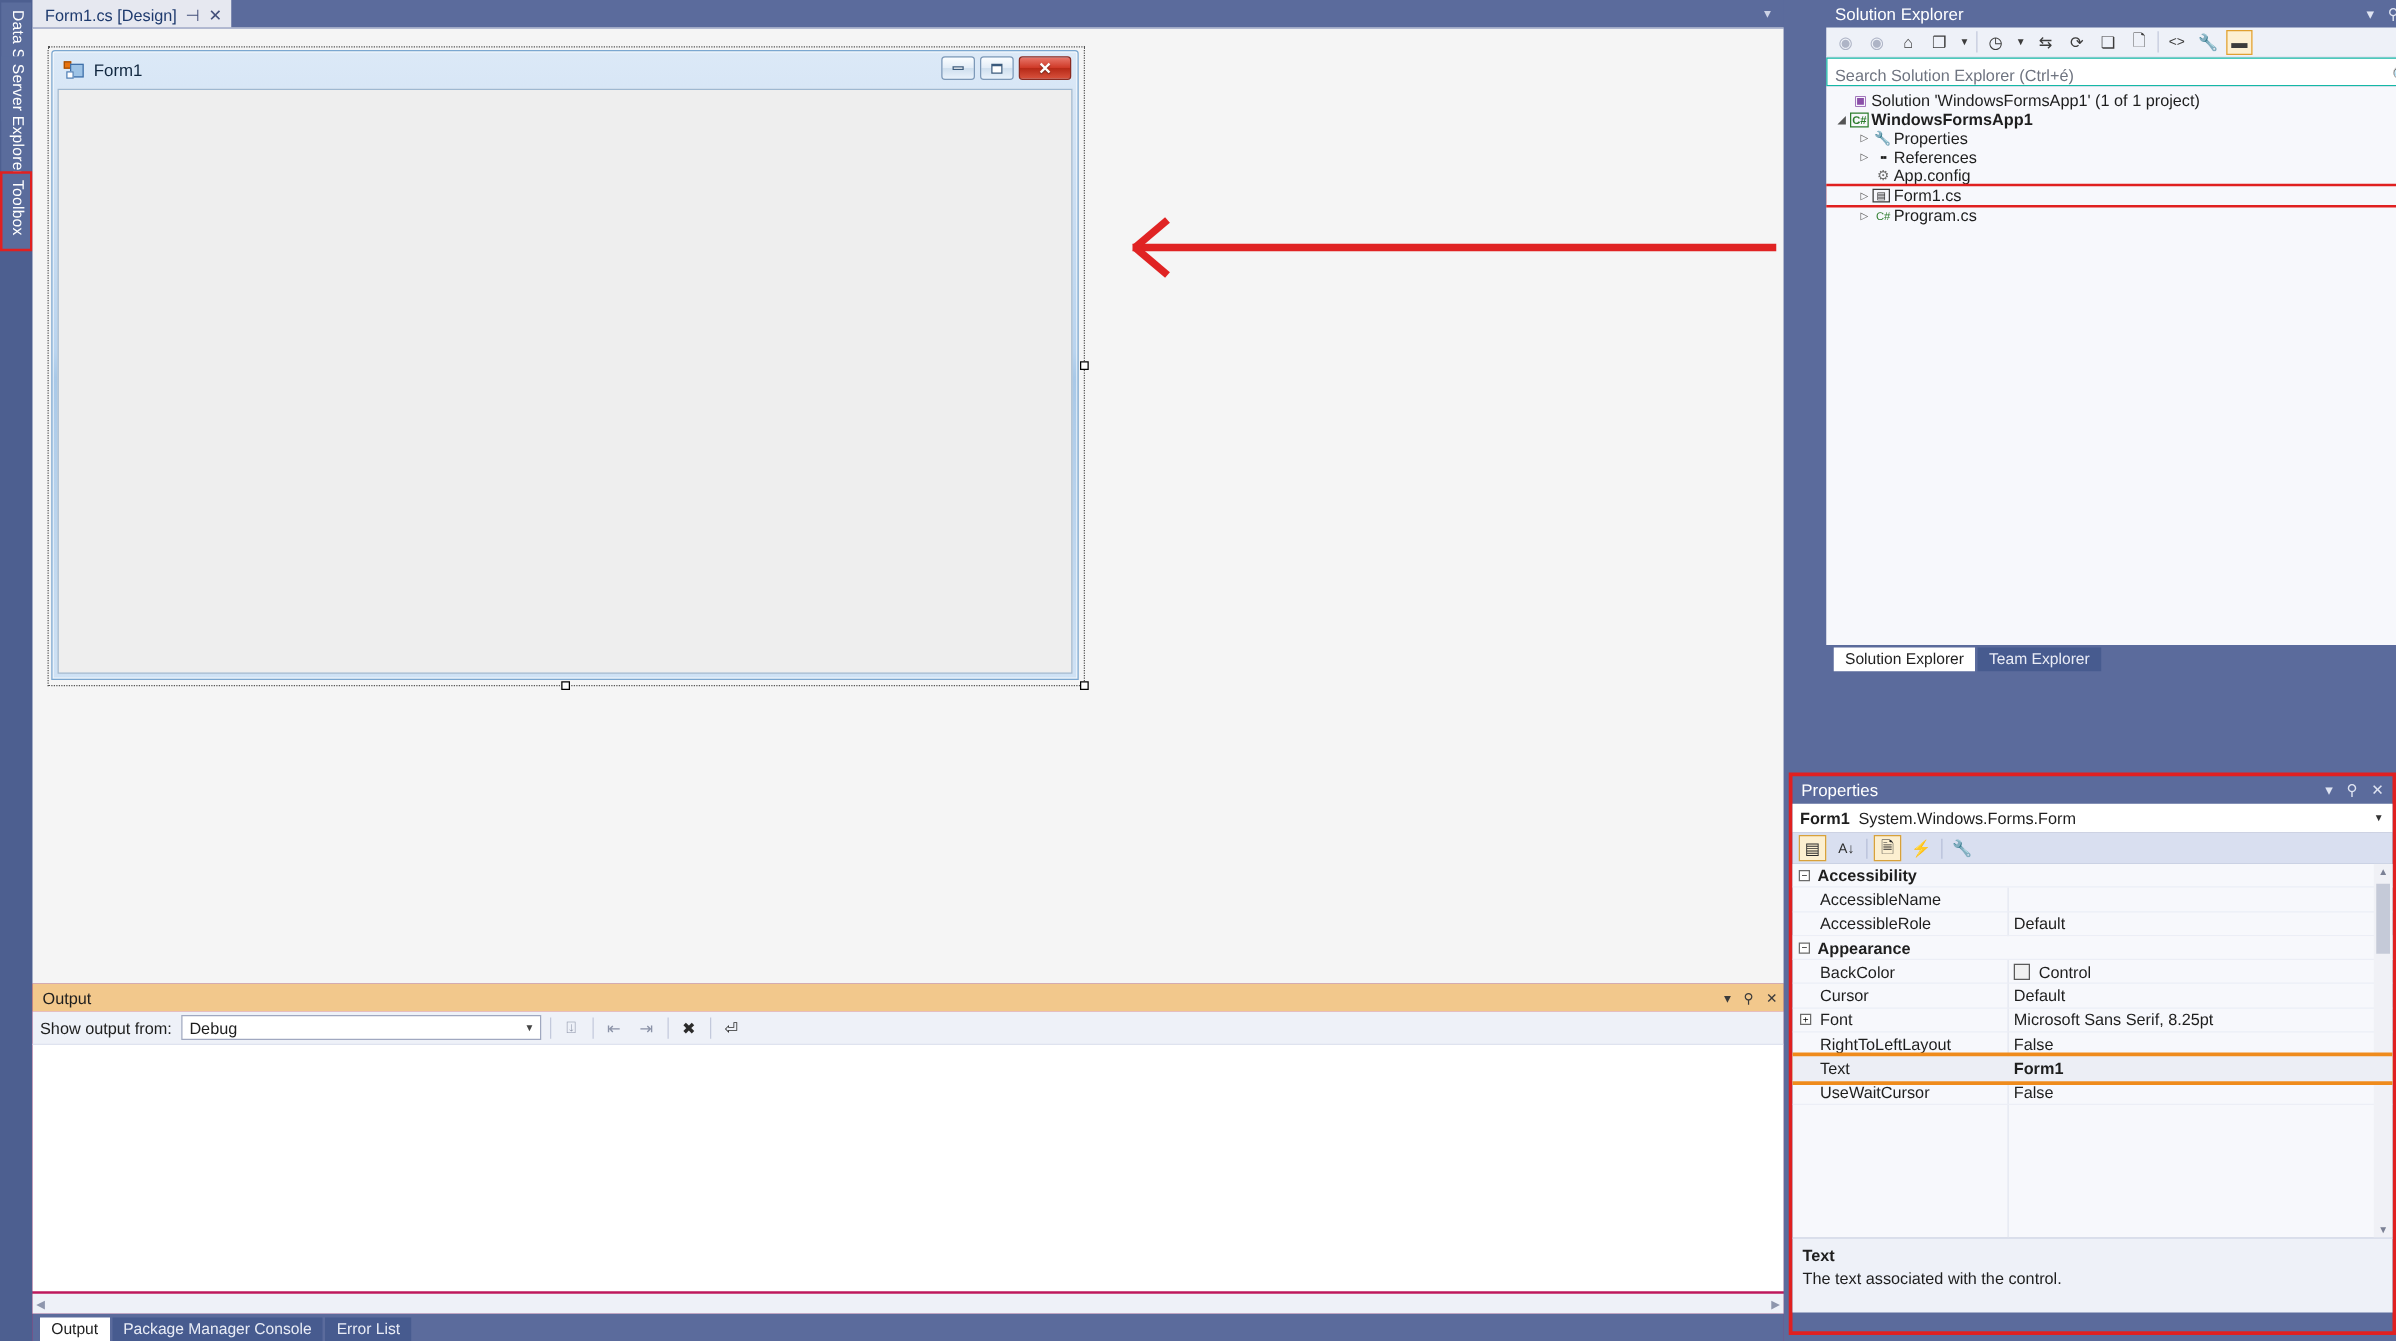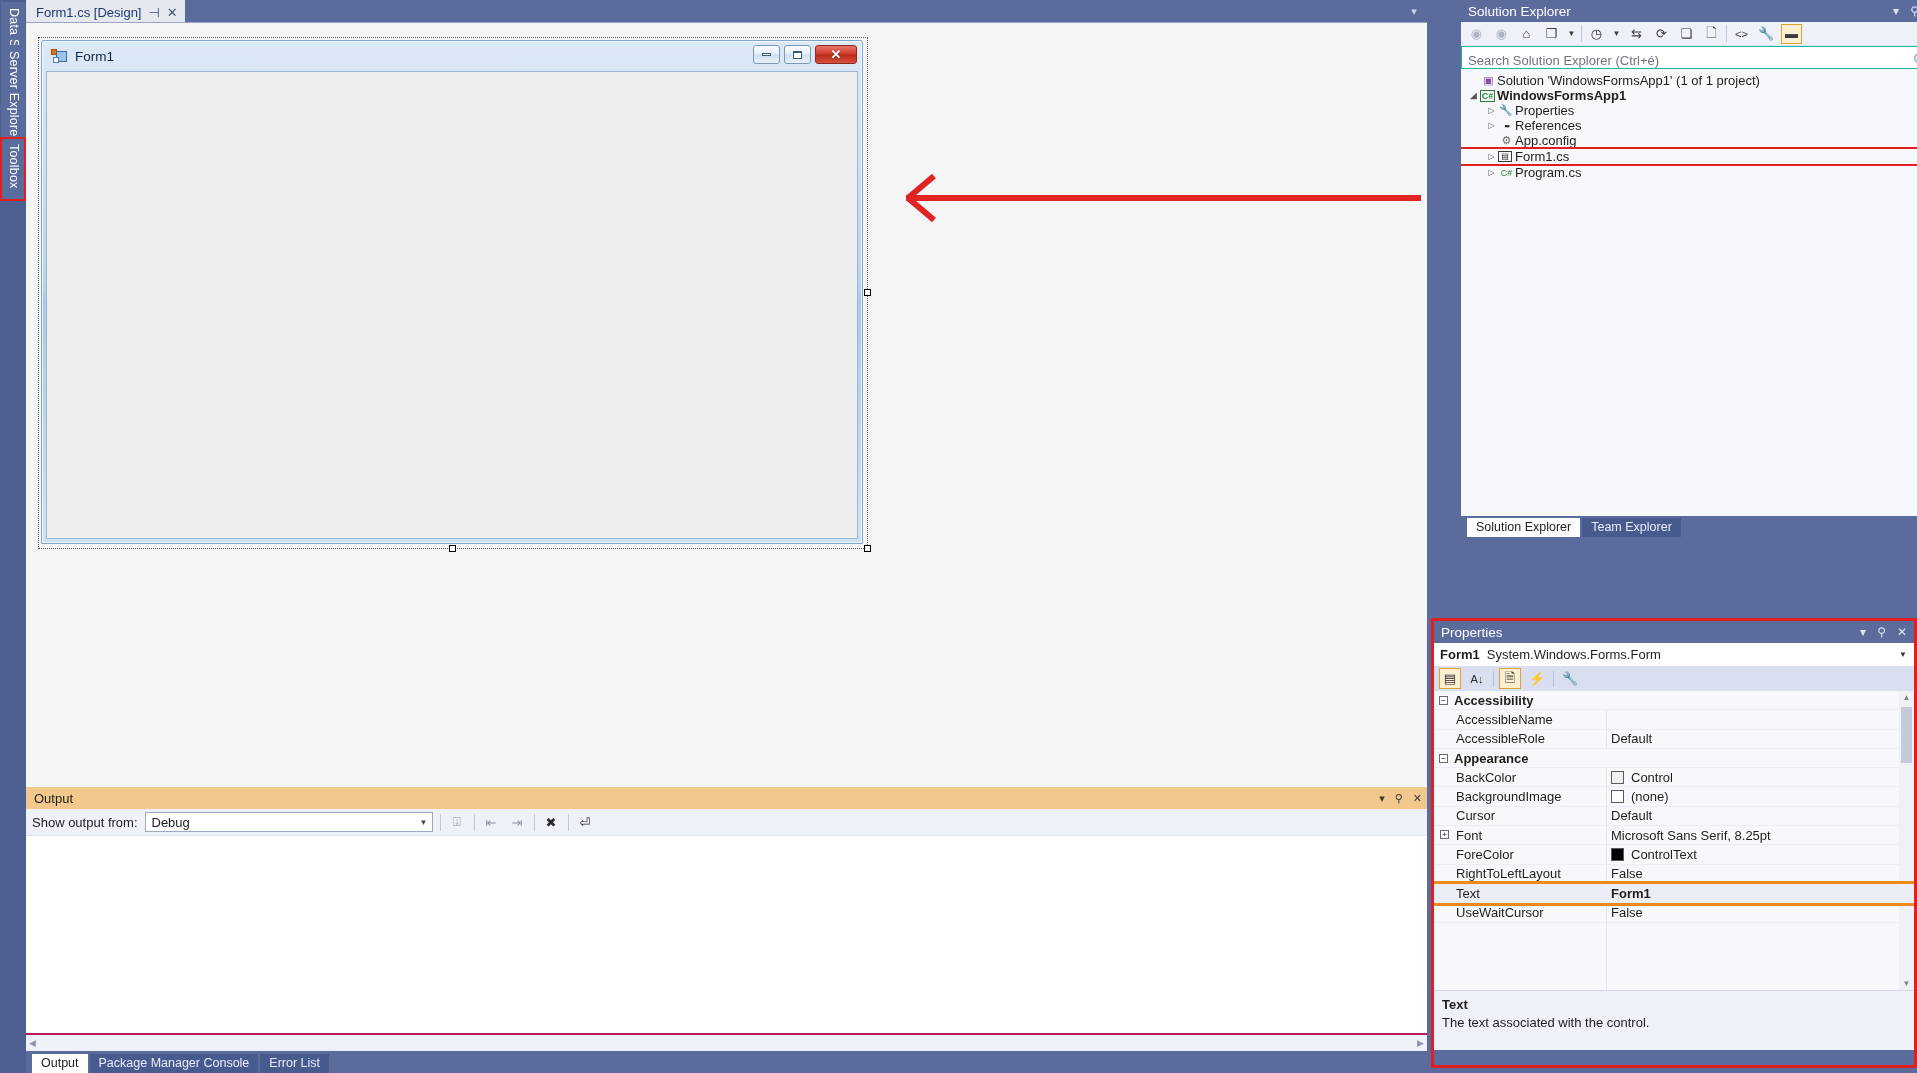--- a/index.html
+++ b/index.html
@@ -450,41 +450,27 @@
               </span>
           </div>
           <div class="grow">
             <span class="gname">BackColor</span>
             <span class="gval">
                 <i class="swatch" style="background:#f0f0f0"></i>
                 <span>Control</span>
               </span>
           </div>
           <div class="grow">
-            <span class="gname">BackgroundImage</span>
-            <span class="gval">
-                <i class="swatch" style="background:#ffffff"></i>
-                <span>(none)</span>
-              </span>
-          </div>
-          <div class="grow">
             <span class="gname">Cursor</span>
             <span class="gval">Default</span>
           </div>
           <div class="grow">
             <span class="plusbox">+</span>
             <span class="gname">Font</span>
             <span class="gval">Microsoft Sans Serif, 8.25pt</span>
-          </div>
-          <div class="grow">
-            <span class="gname">ForeColor</span>
-            <span class="gval">
-                <i class="swatch" style="background:#000000"></i>
-                <span>ControlText</span>
-              </span>
           </div>
           <div class="grow">
             <span class="gname">RightToLeftLayout</span>
             <span class="gval">False</span>
           </div>
           <div class="grow sel-orange">
             <span class="gname">Text</span>
             <span class="gval">Form1</span>
           </div>
           <div class="grow">

